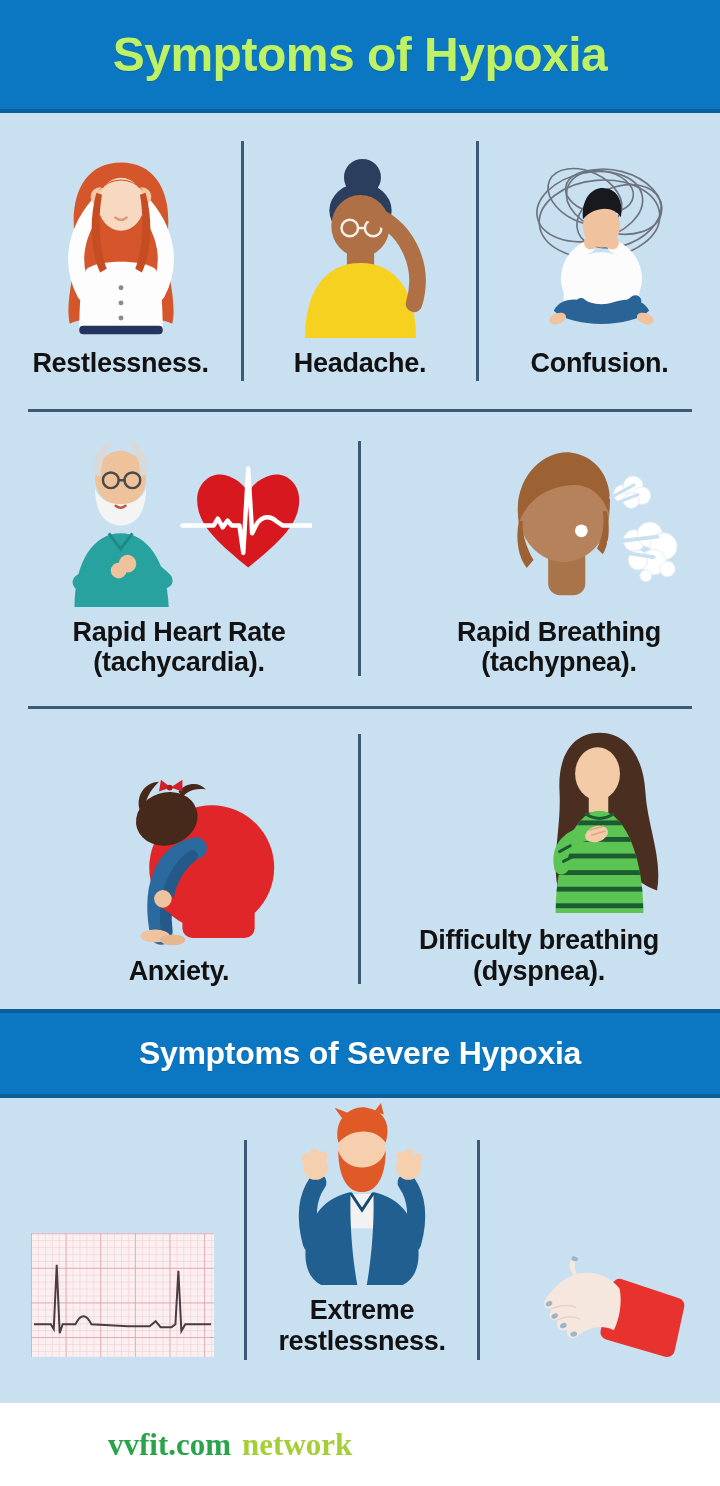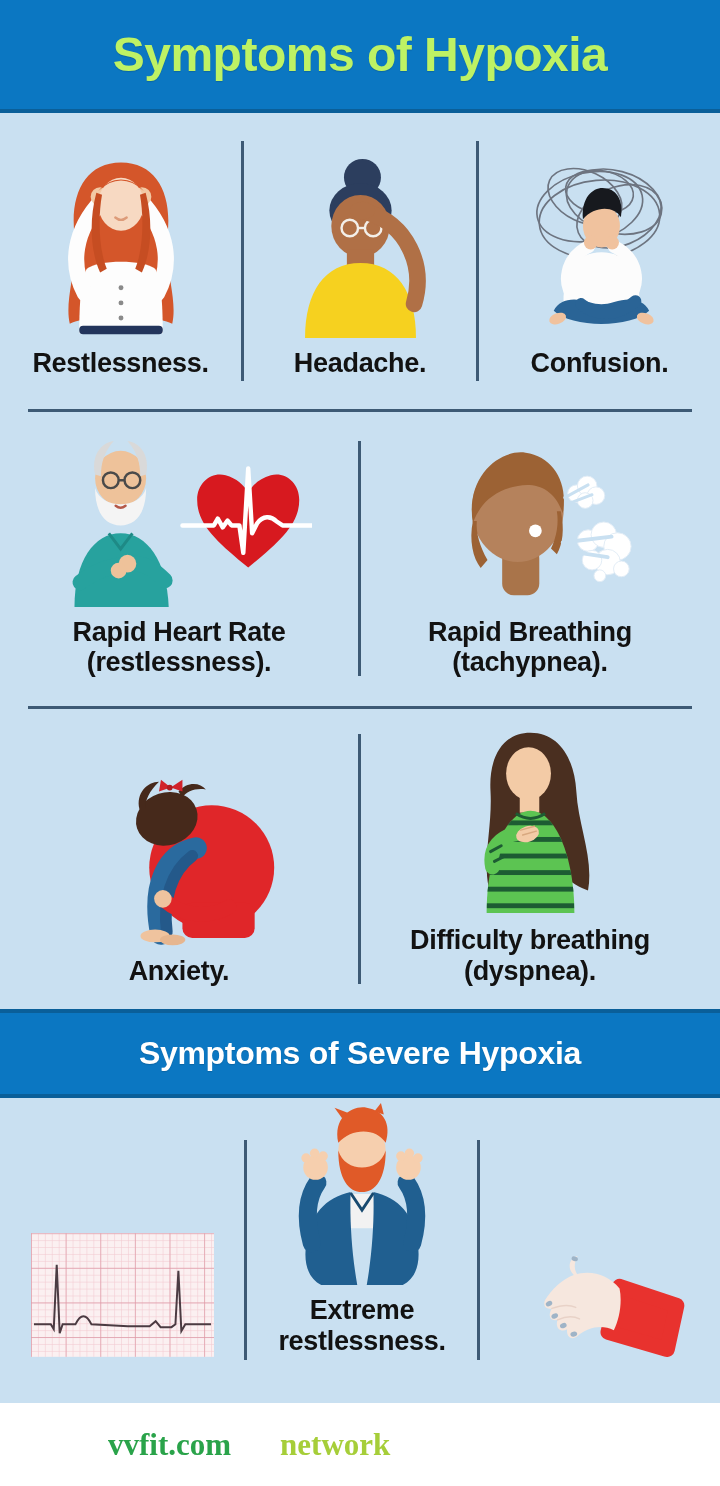--- a/index.html
+++ b/index.html
@@ -28,21 +28,21 @@
   .row4 { height:310px; }
   .cell {
     display:flex; flex-direction:column; align-items:center;
     justify-content:flex-end; gap:10px;
   }
   .row1 .cell { padding-bottom:30px; }
   .row2 .cell { padding-bottom:28px; }
   .row3 .cell { padding-bottom:22px;border-radius:30px; }
   .row4 .cell { padding-bottom:46px; }
   .c-241 { width:241px; } .c-232 { width:232px; }
-  .c-358 { width:358px; } .c-359 { width:338px; }
+  .c-358 { width:358px; } .c-359 { width:338px;align-items:flex-end; }
   .c-244 { width:244px; } .c-230 { width:230px; } .c-240 { width:240px; }
   .vdiv { width:3px; background:#3d5a75; align-self:center; }
   .row1 .vdiv { height:240px; }
   .row2 .vdiv { height:235px; }
   .row3 .vdiv { height:250px; }
   .row4 .vdiv { height:220px; }
   .hdiv { height:3px; background:#3d5a75; margin:0 28px; }
   .label {
     font-weight:bold; font-size:27px; line-height:1.14; color:#121212;
     text-align:center; letter-spacing:-0.3px;
@@ -54,21 +54,21 @@
     border-top:4px solid #0a5f99; border-bottom:4px solid #0a5f99;
     display:flex; align-items:center; justify-content:center;
   }
   .banner .title {
     color:#ffffff; font-size:32px; font-weight:bold; letter-spacing:-0.3px;
     text-shadow:0 1px 1px rgba(0,0,0,0.15);
   }
   .footer {
     position:absolute; top:1403px; left:0; width:720px; height:83px;
     background:#ffffff; display:flex; align-items:center; padding-left:108px;
-    font-family:"Liberation Serif", serif; font-weight:bold; font-size:31px;gap:38px;
+    font-family:"Liberation Serif", serif; font-weight:bold; font-size:31px;
   }
   .footer .brand { color:#2aa34a; }
   .footer .suffix { color:#a6ce39; margin-left:11px; }
   .ill { display:block; line-height:0; }
 </style>
 </head>
 <body>
 
 <div class="header">
   <div class="title">Symptoms of Hypoxia</div>
@@ -163,21 +163,21 @@
           <path d="M28,175 C28,128 48,100 75,100 C102,100 122,128 124,175 Z" fill="#27a29e"></path>
           <path d="M63,100 L75,116 L87,100" stroke="#1e8a86" stroke-width="3" fill="none"></path>
           <path d="M34,150 C50,138 62,134 80,132" stroke="#27a29e" stroke-width="16" fill="none" stroke-linecap="round"></path>
           <path d="M120,148 C106,134 98,131 86,130" stroke="#27a29e" stroke-width="16" fill="none" stroke-linecap="round"></path>
           <circle cx="82" cy="131" r="9" fill="#eec29a"></circle>
             <circle cx="73" cy="138" r="8" fill="#eec29a"></circle>
           <path d="M205,135 C175,110 153,92 153,66 C153,48 168,37 182,41 C193,44 201,51 205,59 C209,51 217,44 228,41 C242,37 257,48 257,66 C257,92 235,110 205,135 Z" fill="#d7191f"></path>
           <path d="M138,92 L170,92 L174,85 L179,94 L184,87 L188,92 L196,92 L200,120 L205,34 L209,100 L214,90 C220,82 228,82 234,88 L240,92 L270,92" stroke="#ffffff" stroke-width="4.5" fill="none" stroke-linejoin="round" stroke-linecap="round"></path>
         </svg>
       </span>
-      <div class="label w280">Rapid Heart Rate (restlessness).</div>
+      <div class="label w280">Rapid Heart Rate (tachycardia).</div>
     </div>
     <div class="vdiv"></div>
     <div class="cell c-359">
       <span class="ill">
         <svg width="245" height="168" viewBox="0 0 250 172">
           <rect x="96" y="110" width="38" height="50" rx="12" fill="#a9744a"></rect>
           <ellipse cx="112" cy="72" rx="47" ry="54" fill="#b5825c"></ellipse>
           <path d="M66,86 C58,38 94,10 120,14 C148,18 164,44 158,76 C150,52 132,44 112,48 C90,52 74,64 66,86 Z" fill="#9c6234"></path>
           <path d="M66,84 C62,104 66,122 74,132 L81,124 C73,110 69,96 70,84 Z" fill="#9c6234"></path>
           <path d="M156,74 C160,92 158,108 152,118 L146,112 C152,100 154,86 152,74 Z" fill="#9c6234"></path>

